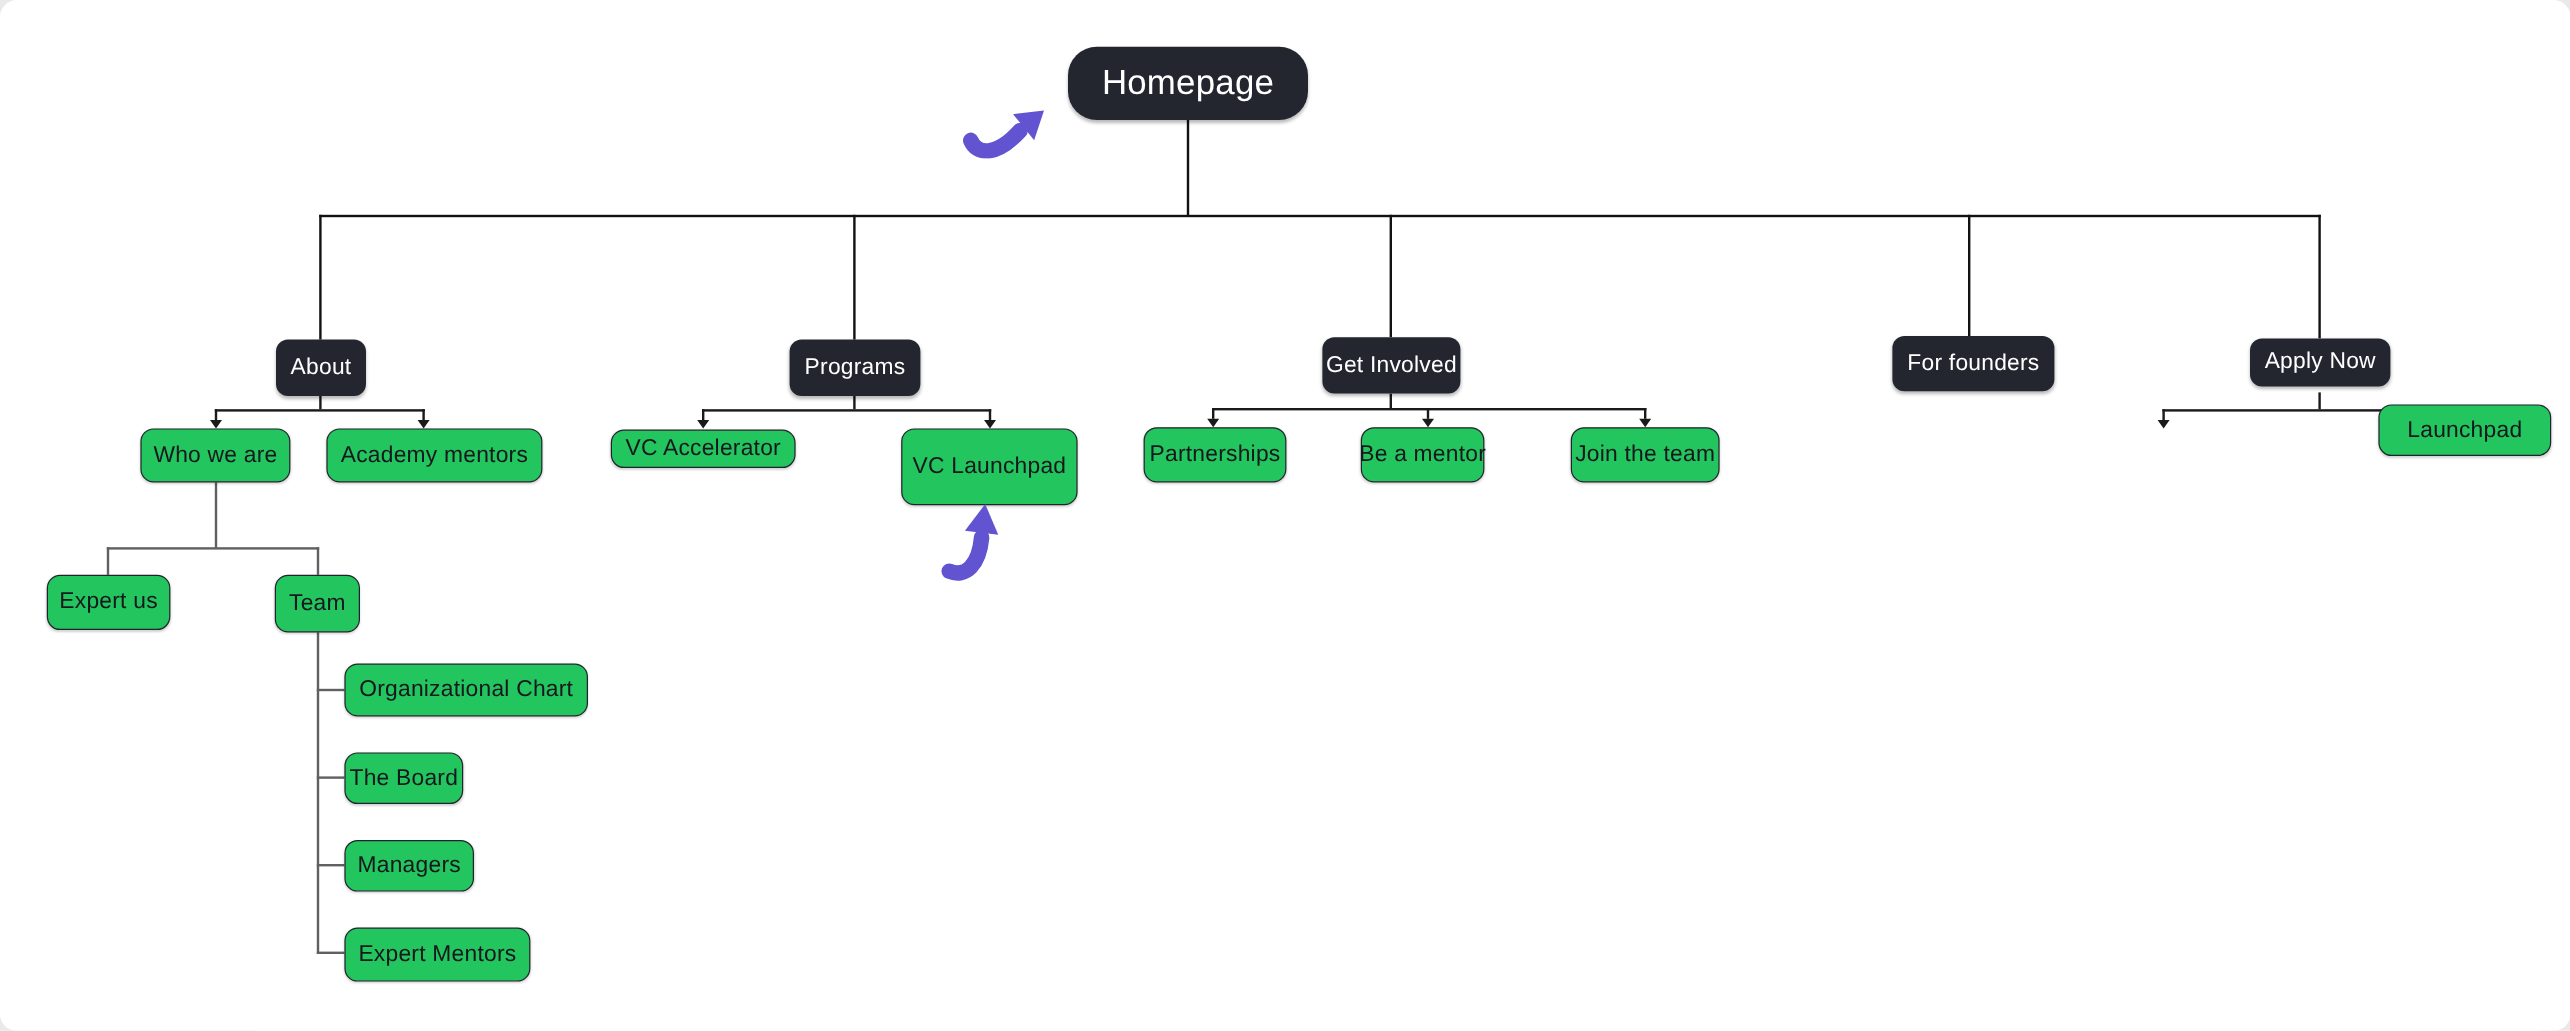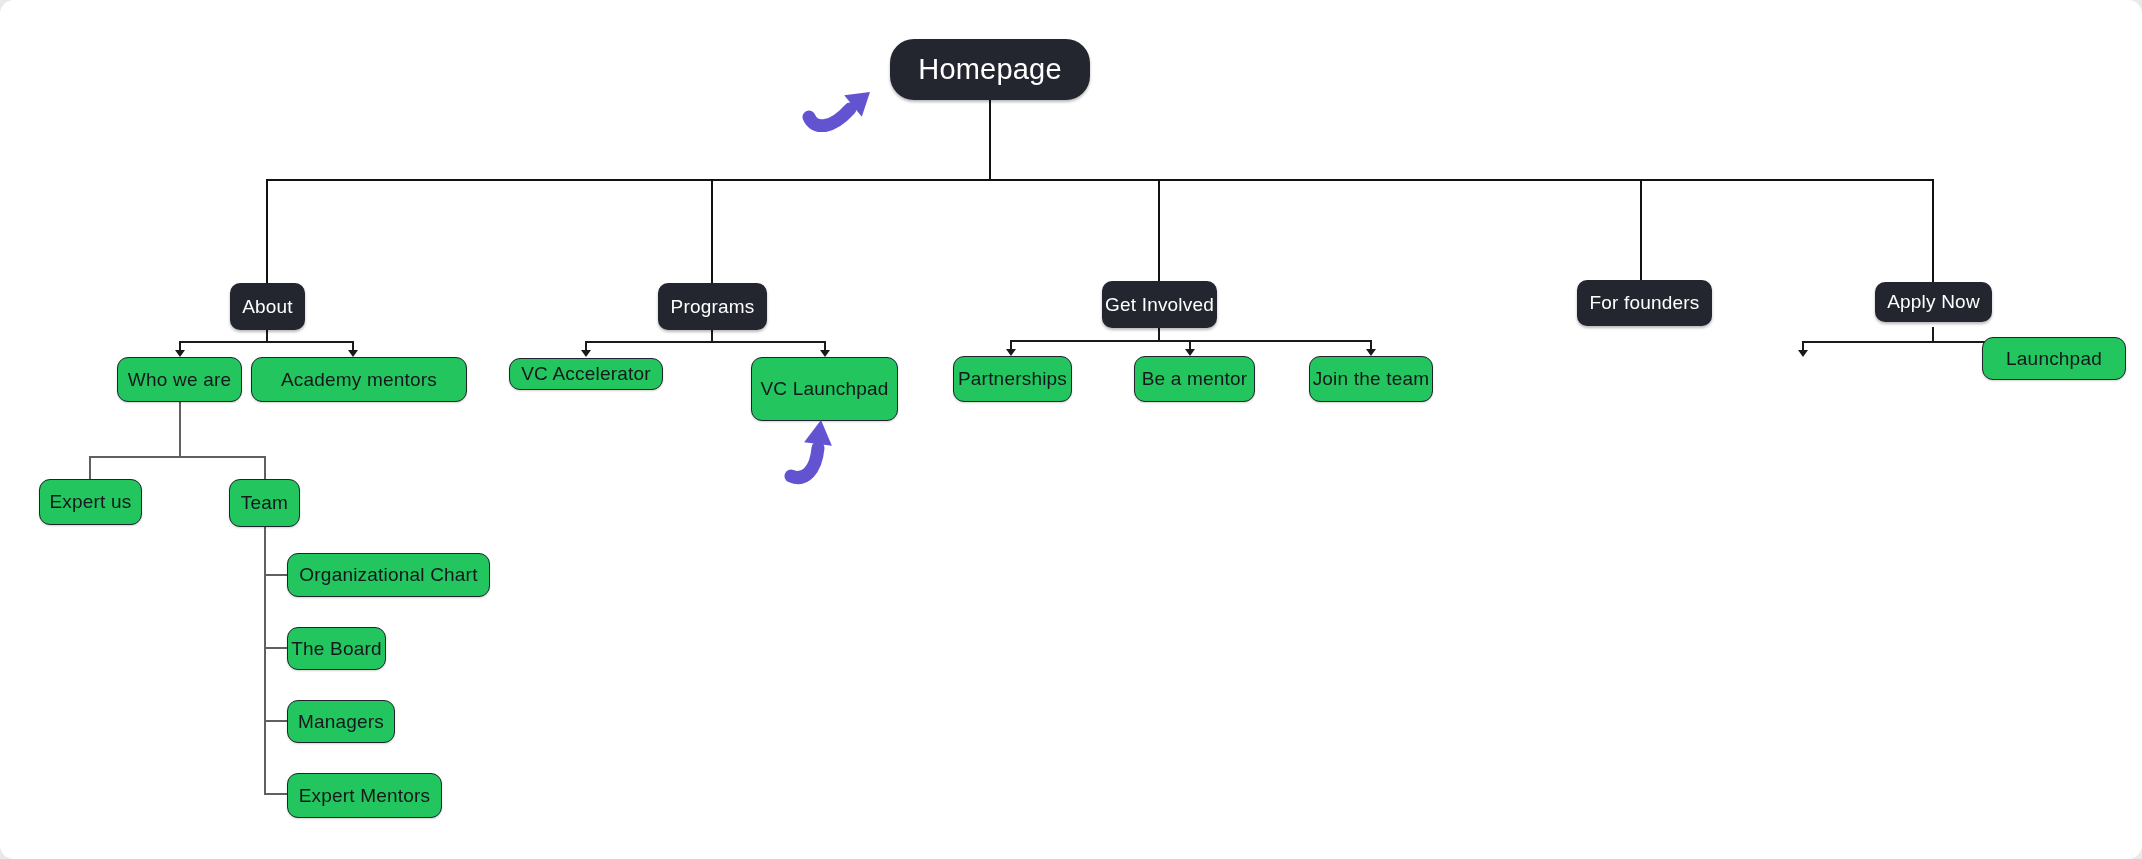--- a/index.html
+++ b/index.html
@@ -109,25 +109,25 @@
 
   <div class="node dark root-node" style="left:890px;top:39px;width:200px;height:61px">Homepage</div>
 
   <div class="node dark" style="left:230px;top:283px;width:75px;height:47px">About</div>
   <div class="node dark" style="left:658px;top:283px;width:109px;height:47px">Programs</div>
   <div class="node dark" style="left:1102px;top:281px;width:115px;height:47px">Get Involved</div>
   <div class="node dark" style="left:1577px;top:280px;width:135px;height:46px">For founders</div>
   <div class="node dark" style="left:1875px;top:282px;width:117px;height:40px">Apply Now</div>
 
   <div class="node light" style="left:117px;top:357px;width:125px;height:45px">Who we are</div>
-  <div class="node light" style="left:251px;top:357px;width:216px;height:45px">Academy mentors</div>
+  <div class="node light" style="left:272px;top:357px;width:180px;height:45px">Academy mentors</div>
   <div class="node light" style="left:509px;top:358px;width:154px;height:32px">VC Accelerator</div>
   <div class="node light" style="left:751px;top:357px;width:147px;height:64px">VC Launchpad</div>
   <div class="node light" style="left:953px;top:356px;width:119px;height:46px">Partnerships</div>
-  <div class="node light" style="left:1134px;top:356px;width:121px;height:46px">Be a mentor</div>
+  <div class="node light" style="left:1134px;top:356px;width:103px;height:46px">Be a mentor</div>
   <div class="node light" style="left:1309px;top:356px;width:124px;height:46px">Join the team</div>
   <div class="node light" style="left:1982px;top:337px;width:144px;height:43px">Launchpad</div>
 
   <div class="node light" style="left:39px;top:479px;width:103px;height:46px">Expert us</div>
   <div class="node light" style="left:229px;top:479px;width:71px;height:48px">Team</div>
   <div class="node light" style="left:287px;top:553px;width:203px;height:44px">Organizational Chart</div>
   <div class="node light" style="left:287px;top:627px;width:99px;height:43px">The Board</div>
   <div class="node light" style="left:287px;top:700px;width:108px;height:43px">Managers</div>
   <div class="node light" style="left:287px;top:773px;width:155px;height:45px">Expert Mentors</div>
 

